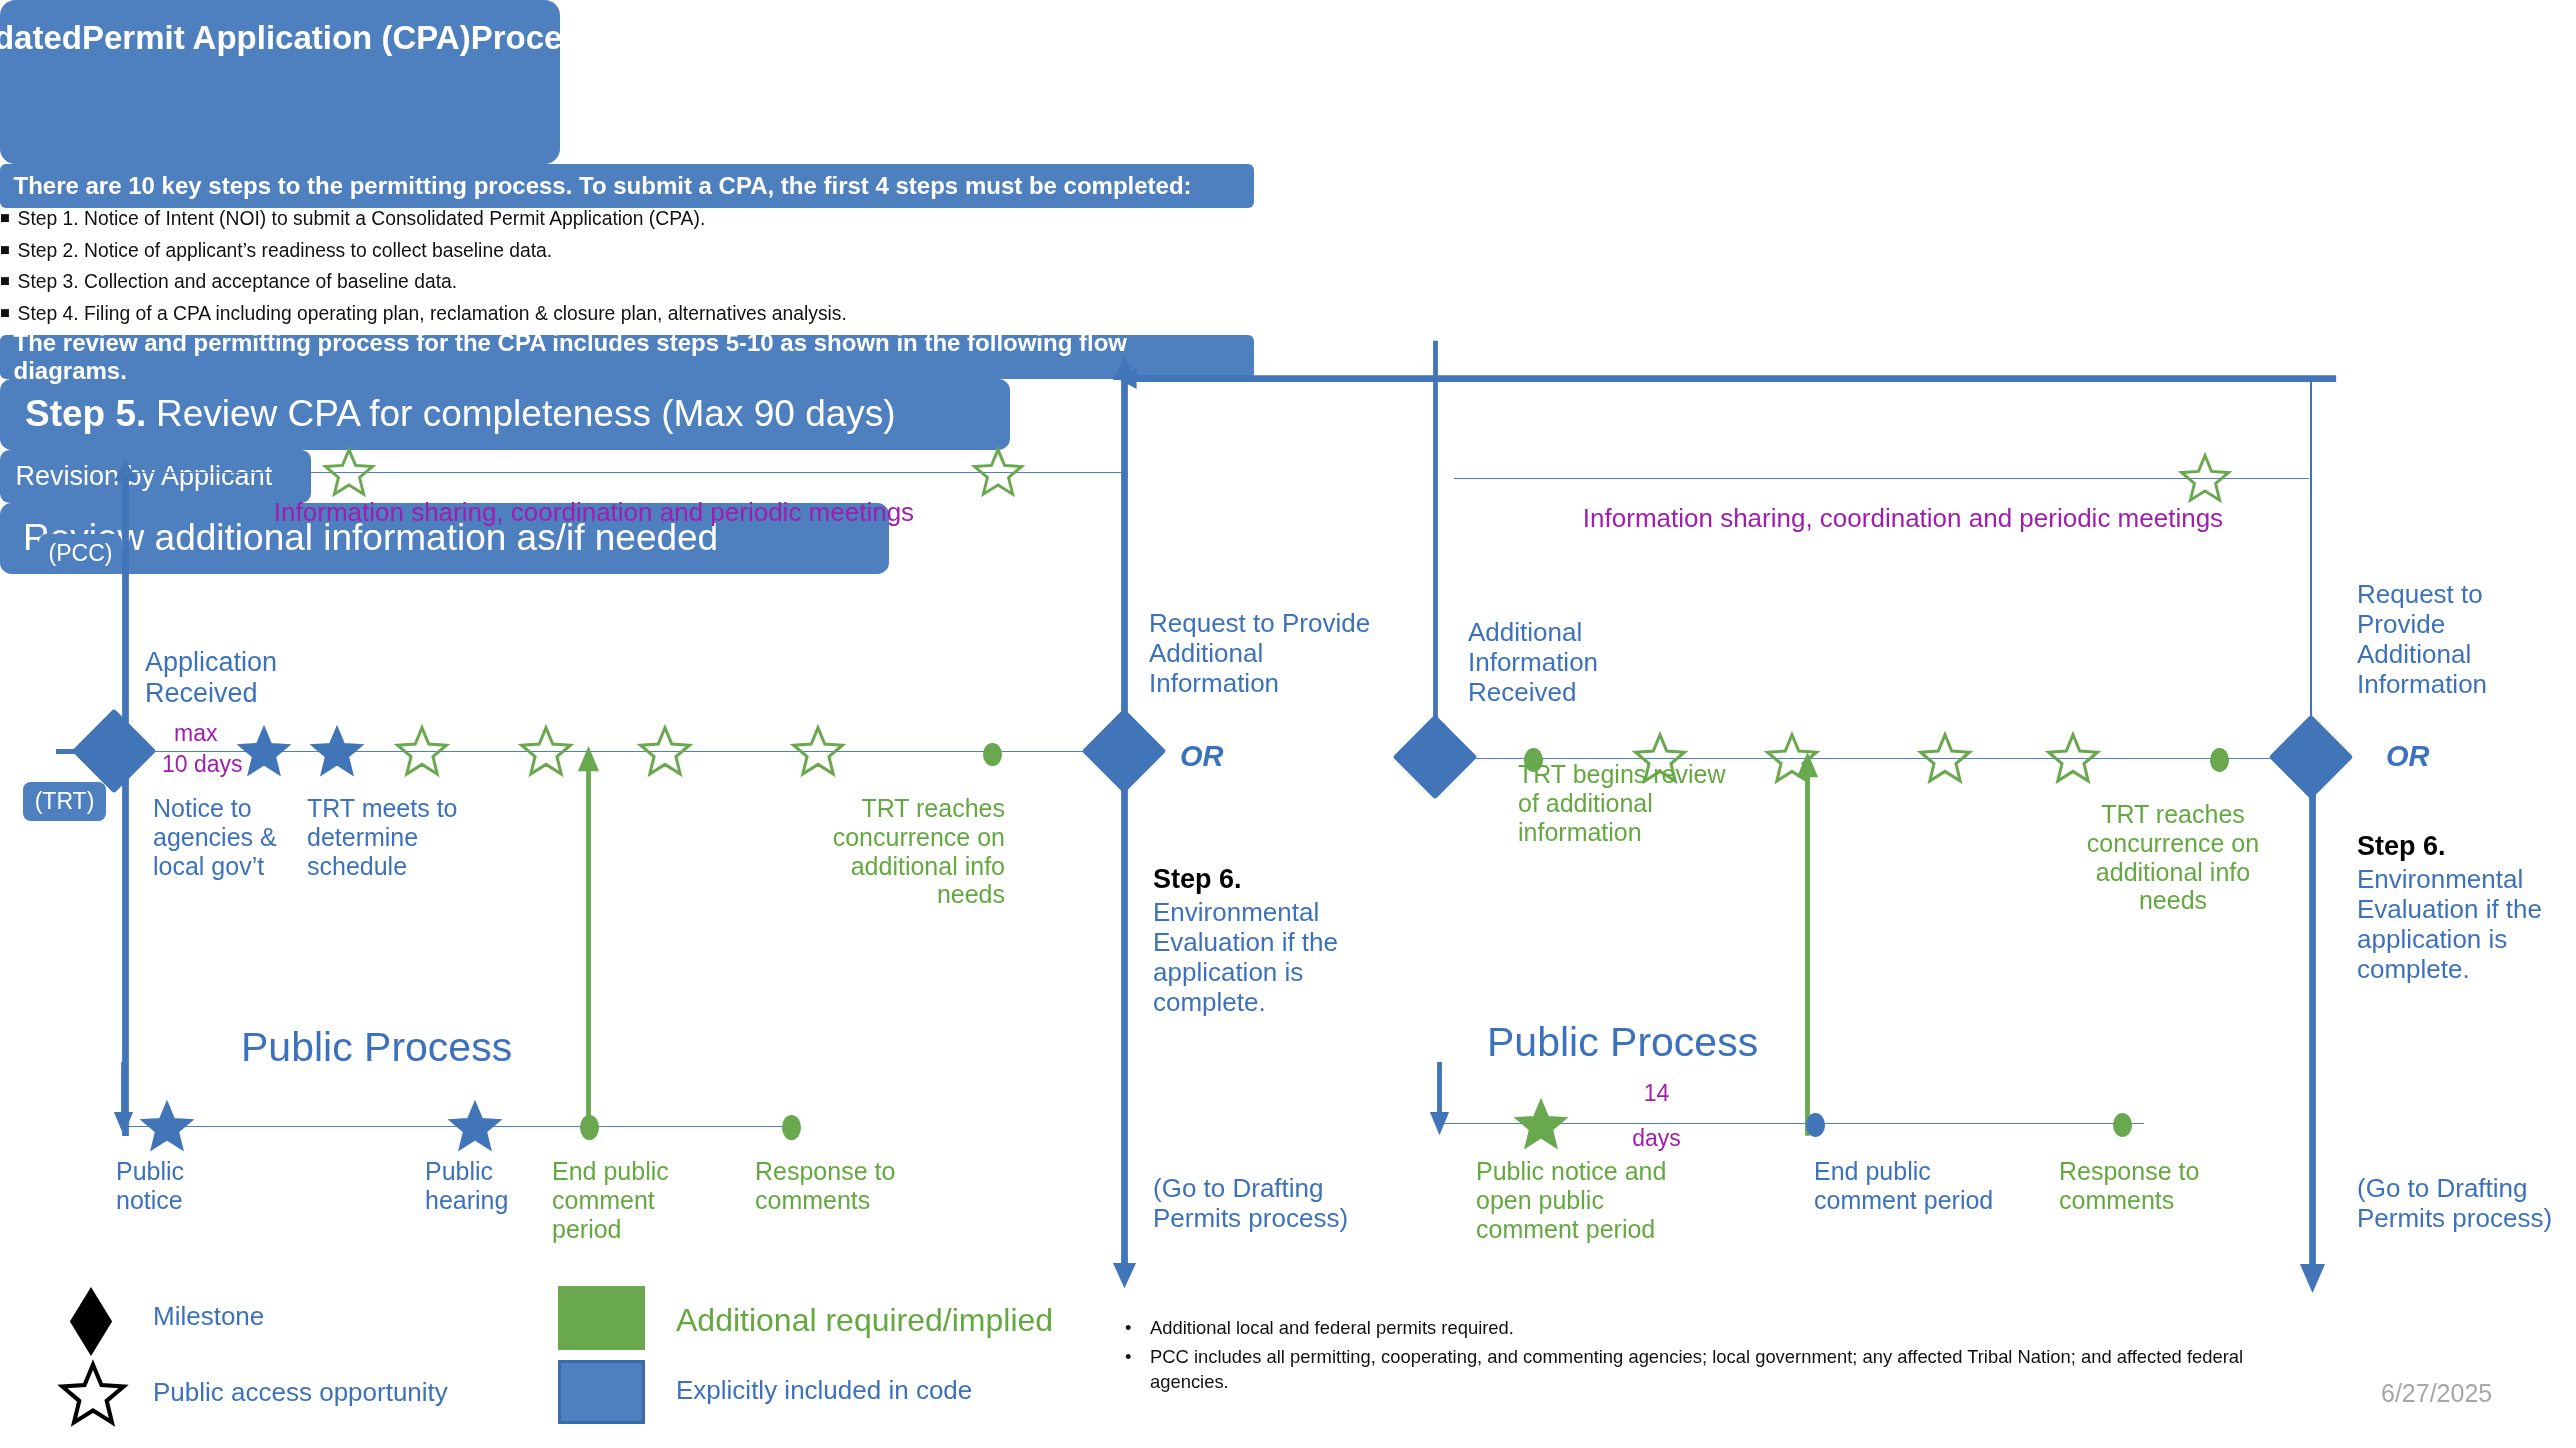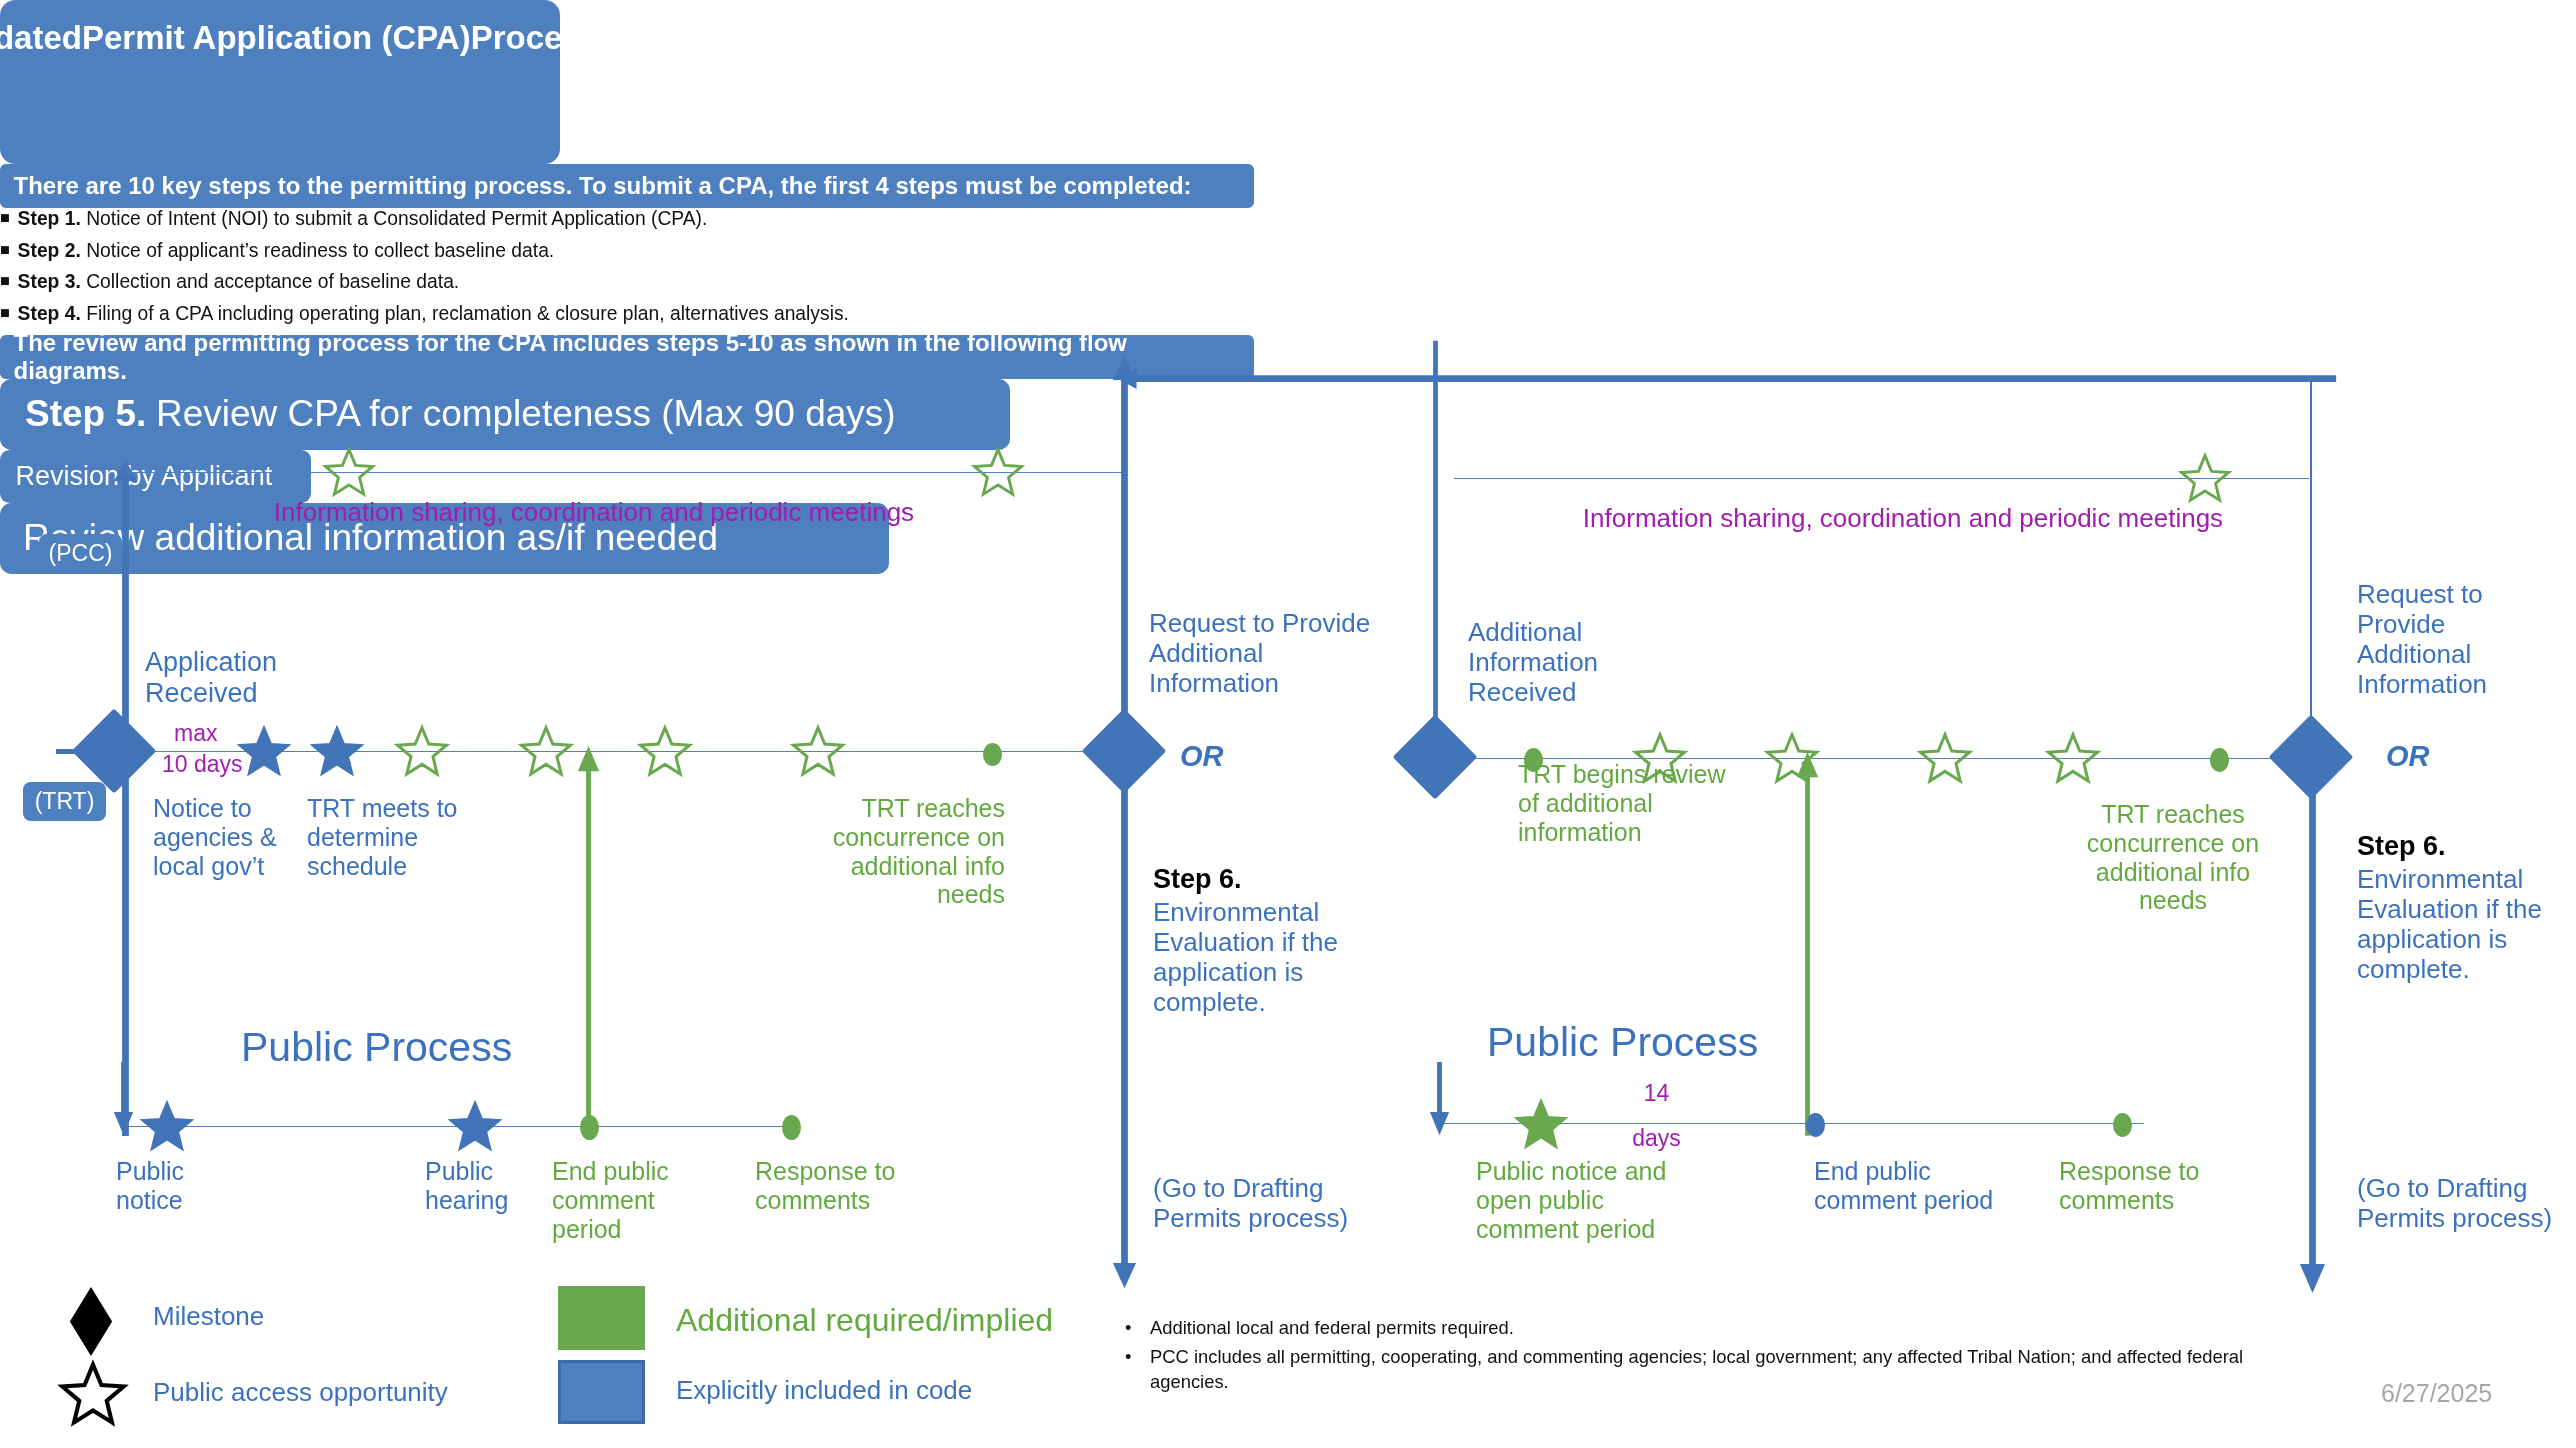--- a/index.html
+++ b/index.html
@@ -15,21 +15,21 @@
   .phase-line{font-size:33px;font-weight:bold;line-height:1.3;white-space:nowrap;}
   .phase-line .ital{font-style:italic;}
 
   .info-head{left:743px;top:21px;width:1254px;height:44px;padding:0 13.5px;
              font-size:24px;font-weight:bold;border-radius:5.8px;}
   .info-foot{left:743px;top:185px;width:1254px;height:44px;padding:0 13.5px;
              font-size:24px;font-weight:bold;border-radius:5.8px;}
   .steps-list{left:773px;top:68px;width:1236px;}
   .steps-list .bullet{font-size:19.3px;color:#111;margin:0 0 9.7px 0;display:flex;}
   .steps-list .dot{color:#111;margin-right:7.7px;font-size:16.4px;line-height:1.1;}
-  .steps-list b{font-weight:bold;}
+  .steps-list b{font-weight:normal;}
 
   .step5-banner{left:100px;top:263px;width:1010px;height:71px;border-radius:11.6px;
                 padding:0 25px;font-size:37px;}
   .step5-banner .b{font-weight:bold;margin-right:9.7px;}
   .rev-banner{left:1126px;top:272px;width:311px;height:53px;border-radius:9.7px;
               padding:0 15.5px;font-size:27px;}
   .rev2-banner{left:1449px;top:263px;width:889px;height:71px;border-radius:11.6px;
                padding:0 23px;font-size:37px;}
 
   .tag{background:#4e7fbe;color:#fff;border-radius:7.7px;font-size:23px;

